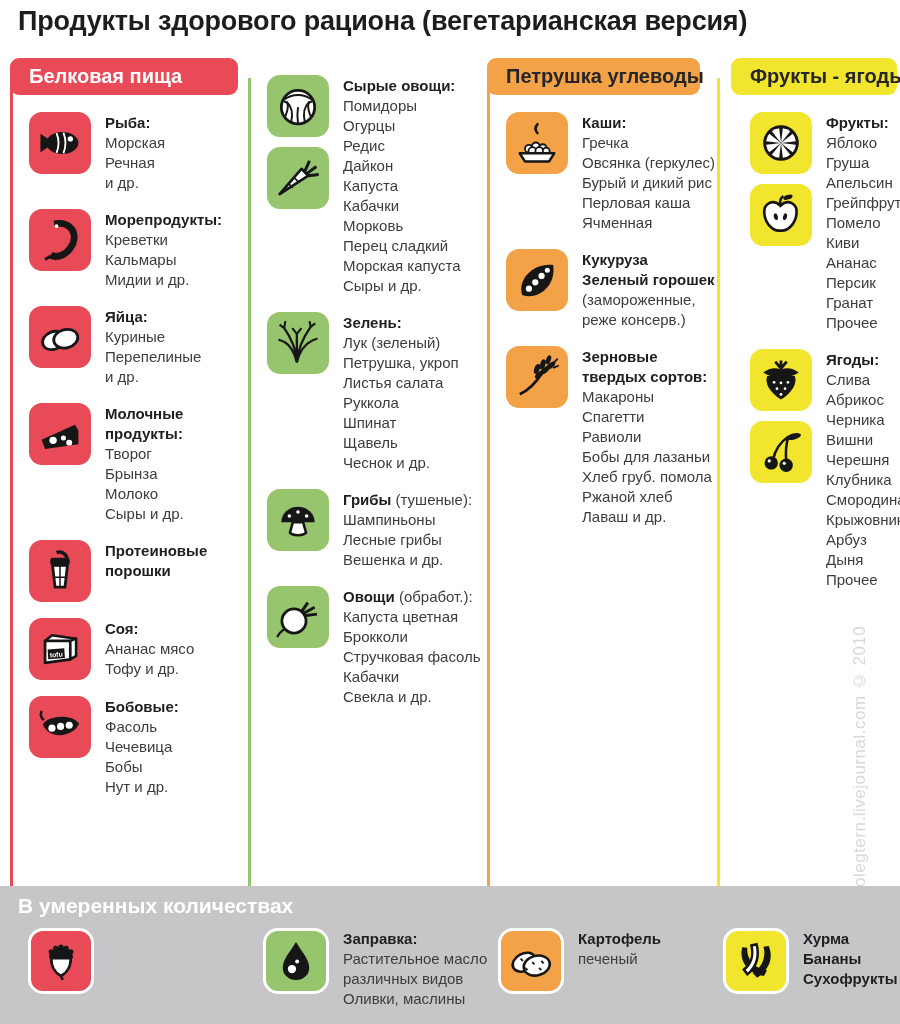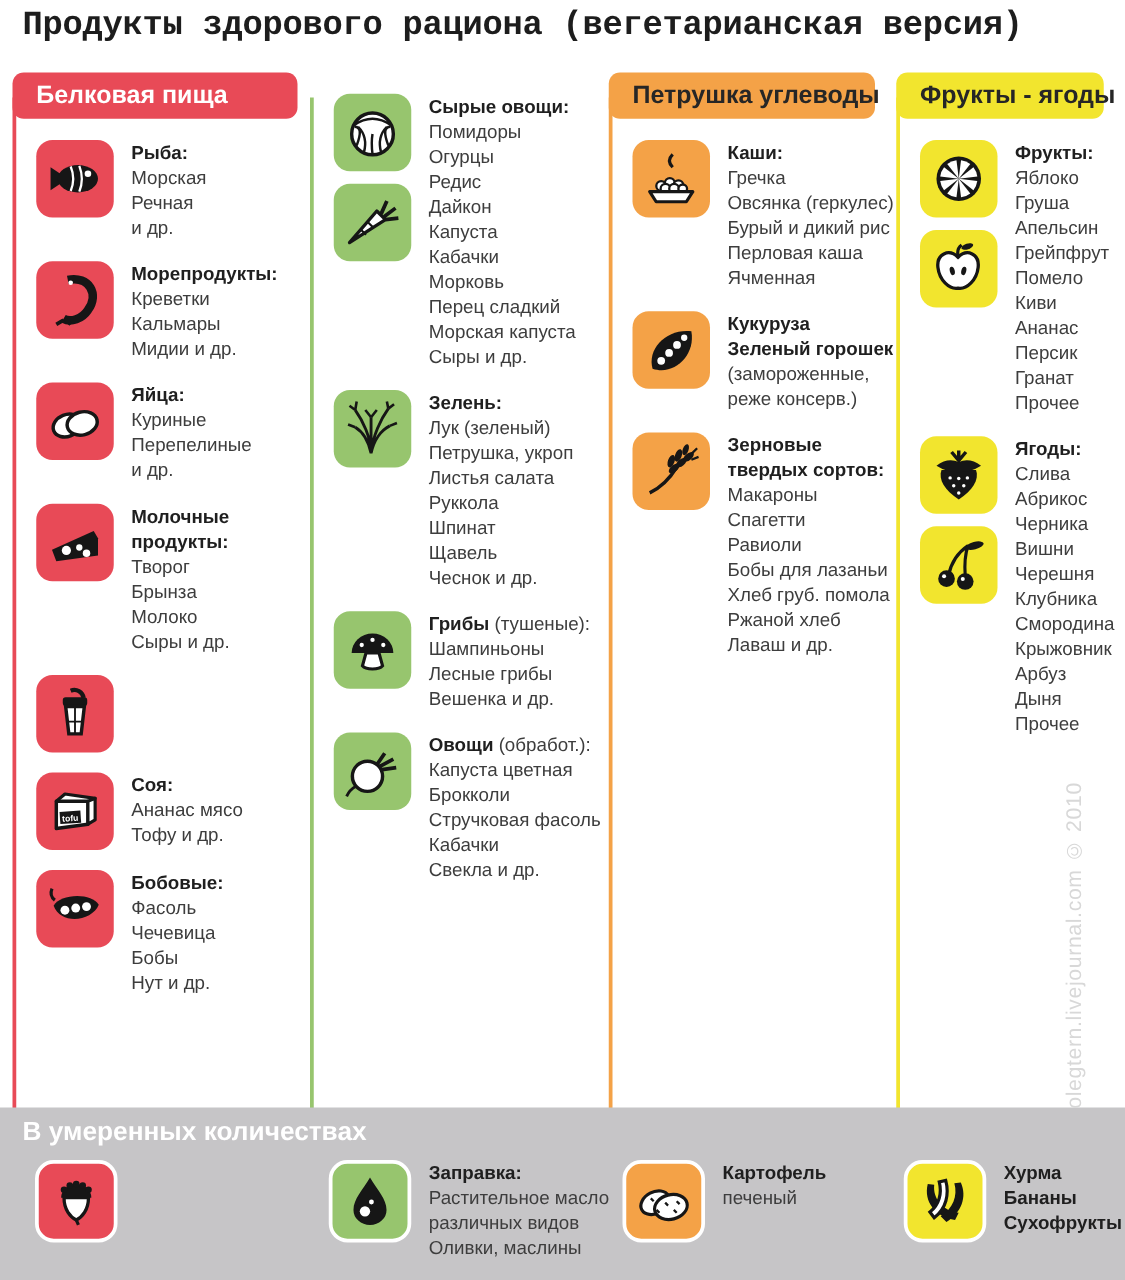--- a/index.html
+++ b/index.html
@@ -2,21 +2,21 @@
 <html><head>
 <meta charset="utf-8">
 <style>
   html,body{margin:0;padding:0}
   body{
     width:900px;height:1024px;position:relative;overflow:hidden;background:#fff;
     font-family:"Liberation Sans",sans-serif;
   }
   .title{
     position:absolute;left:18px;top:6px;margin:0;
-    font-size:27px;font-weight:bold;color:#1d1d1d;letter-spacing:-0.2px;font-family:Liberation Mono, monospace;
+    font-size:27px;font-weight:bold;color:#1d1d1d;letter-spacing:-0.2px;
   }
   .col{position:absolute;top:58px;height:830px}
   .col-line{position:absolute;left:0;top:20px;width:3px;height:810px}
   .col-header{
     position:relative;height:37px;line-height:37px;border-radius:9px;
     font-size:20px;font-weight:bold;padding-left:19px;box-sizing:border-box;
     white-space:nowrap;
   }
   .col-body{position:relative;padding-top:17px}
   .item{display:flex;margin:0 0 16px 19px}
@@ -127,20 +127,24 @@
           <div class="icons">
             <div class="icon" style="background: rgb(232, 74, 87);">
               <svg viewBox="0 0 40 40">
                 <path d="M17 4a6.5 6.5 0 0 1 9 5" stroke="#161616" stroke-width="3" fill="none"></path>
                 <rect x="11.5" y="8.5" width="17" height="6" rx="2" fill="#161616"></rect>
                 <path d="M13.5 15h13l-2.2 19h-8.6Z" fill="#fff" stroke="#161616" stroke-width="2.4"></path>
                 <path d="M20 15v19 M14.8 25.5h10.4" stroke="#161616" stroke-width="1.3"></path>
               </svg>
             </div>
           </div>
+          <div class="txt">
+            <div class="ln"><b>Протеиновые</b></div>
+            <div class="ln b">порошки</div>
+          </div>
         </div>
         <div class="item">
           <div class="icons">
             <div class="icon" style="background: rgb(232, 74, 87);">
               <svg viewBox="0 0 40 40">
                 <path d="M7 13l6-5 21 3-5 5Z" fill="#fff" stroke="#161616" stroke-width="2.2" stroke-linejoin="round"></path>
                 <path d="M7 13h22v16l-22 3Z" fill="#fff" stroke="#161616" stroke-width="2.4" stroke-linejoin="round"></path>
                 <path d="M29 13l5-2v15l-5 3Z" fill="#fff" stroke="#161616" stroke-width="2.2" stroke-linejoin="round"></path>
                 <rect x="9.5" y="20" width="14.5" height="8.5" fill="#161616" transform="rotate(-4 16 24)"></rect>
                 <text x="11" y="27" font-size="6" font-weight="bold" fill="#fff" transform="rotate(-4 16 24)">tofu</text>
@@ -341,21 +345,21 @@
             <div class="ln">Спагетти</div>
             <div class="ln">Равиоли</div>
             <div class="ln">Бобы для лазаньи</div>
             <div class="ln">Хлеб груб. помола</div>
             <div class="ln">Ржаной хлеб</div>
             <div class="ln">Лаваш и др.</div>
           </div>
         </div>
       </div>
     </div>
-    <div class="col" style="left: 717px; width: 166px;">
+    <div class="col" style="left: 717px; width: 166px; padding-left: 14px;">
       <div class="col-line" style="background: rgb(242, 229, 46);"></div>
       <div class="col-header" style="background: rgb(242, 229, 46); color: rgb(38, 38, 38);">Фрукты - ягоды</div>
       <div class="col-body">
         <div class="item">
           <div class="icons">
             <div class="icon" style="background: rgb(242, 229, 46);">
               <svg viewBox="0 0 40 40">
                 <circle cx="20" cy="20" r="15.5" fill="#161616"></circle>
                 <path d="M20 20 L32.9 21.6 A13 13 0 0 1 30.2 28.0 Z" fill="#fff"></path>
                 <path d="M20 20 L28.0 30.2 A13 13 0 0 1 21.6 32.9 Z" fill="#fff"></path>

